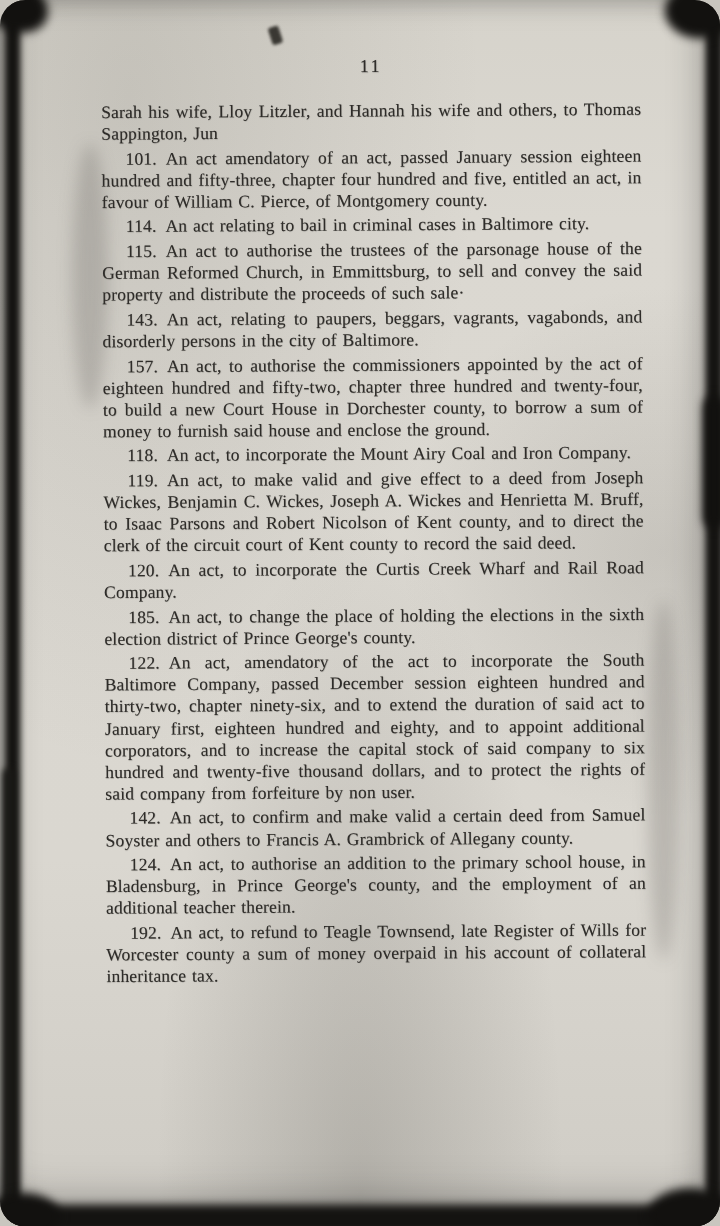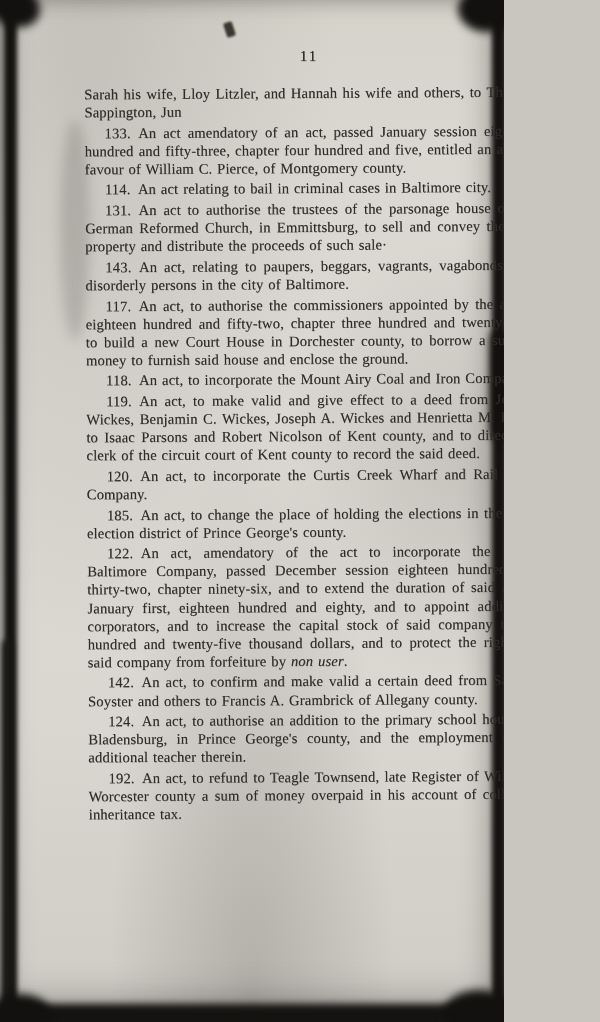--- a/index.html
+++ b/index.html
@@ -6,31 +6,32 @@
     --paper:#d9d6cf;
     --ink:#2e2c29;
   }
   html,body{margin:0;padding:0;}
   body{
     width:600px;height:1022px;overflow:hidden;
     background:#c9c6bf;
     font-family:"Liberation Serif","DejaVu Serif",serif;
   }
   .scan{
-    position:relative;width:504px;height:1022px;overflow:hidden;
+    position:relative;width:600px;height:1022px;overflow:hidden;
     background:
       radial-gradient(ellipse at 18% 8%, rgba(110,108,100,0.18), transparent 42%),
       radial-gradient(ellipse at 92% 45%, rgba(95,92,86,0.16), transparent 28%),
       radial-gradient(ellipse at 50% 98%, rgba(70,68,62,0.22), transparent 40%),
       linear-gradient(180deg, #d6d3cb 0%, #dbd8d1 18%, #dad7d0 70%, #cfccc5 100%);
     box-shadow:
       inset -28px 0 34px -20px rgba(10,10,10,0.45),
       inset 22px 0 30px -20px rgba(10,10,10,0.40),
       inset 0 -36px 40px -24px rgba(10,10,10,0.50),
       inset 0 18px 28px -22px rgba(10,10,10,0.25);
+    border-radius: 21px;
   }
   
   .edge{position:absolute;background:#141311;filter:blur(2.5px);}
   .edge-left{left:4px;top:-8px;width:13px;height:1040px;border-radius:6px;}
   .edge-left-b{left:2px;top:640px;width:10px;height:400px;background:#1a1916;filter:blur(3px);position:absolute;border-radius:5px;}
   .edge-right{right:-2px;top:-10px;width:14px;height:1045px;border-radius:6px;}
   .edge-bottom{left:0px;bottom:-6px;width:600px;height:24px;filter:blur(3.5px);}
   .blob{position:absolute;background:#12110f;filter:blur(4px);border-radius:50%;}
   .blob-tl{left:-14px;top:-16px;width:55px;height:42px;transform:rotate(25deg);}
   .blob-tr{right:-12px;top:-14px;width:58px;height:46px;}
@@ -55,21 +56,21 @@
   .content p{
     margin:0 0 2.5px 0;
     font-size:14.6px;line-height:18.1px;
     text-align:justify;
     letter-spacing:0.15px;
     word-spacing:1px;
     text-shadow:0.3px 0.3px 0.6px rgba(46,44,41,0.45);
   }
   .content p.entry{text-indent:20px;}
   .content p.intro{text-indent:0;}
-  .ital{font-style:italic;}
+  .ital{}
 </style>
 </head>
 <body>
 
 <div class="scan">
   <div class="edge edge-left"></div>
   <div class="edge-left-b"></div>
   <div class="edge edge-right"></div>
   <div class="edge edge-bottom"></div>
   <div class="blob blob-tl"></div>
@@ -78,29 +79,29 @@
   <div class="blob blob-bl"></div>
   <div class="blob blob-br"></div>
   <div class="mark-top"></div>
   <div class="smudge smudge-1"></div>
   <div class="smudge smudge-2"></div>
 
   <div class="content">
     <div class="page-number">11</div>
     <p class="intro">Sarah his wife, Lloy Litzler, and Hannah his wife and others, to Thomas Sappington, Jun</p>
     <div id="entries">
-  <p class="entry"><span class="num">133. </span><span>An act amendatory of an act, passed January session eighteen hundred and fifty-three, chapter four hundred and five, entitled an act, in favour of William C. Pierce, of Montgomery county.</span></p>
+  <p class="entry"><span class="num">101. </span><span>An act amendatory of an act, passed January session eighteen hundred and fifty-three, chapter four hundred and five, entitled an act, in favour of William C. Pierce, of Montgomery county.</span></p>
 
   <p class="entry"><span class="num">114. </span><span>An act relating to bail in criminal cases in Baltimore city.</span></p>
 
-  <p class="entry"><span class="num">131. </span><span>An act to authorise the trustees of the parsonage house of the German Reformed Church, in Emmittsburg, to sell and convey the said property and distribute the proceeds of such sale·</span></p>
+  <p class="entry"><span class="num">115. </span><span>An act to authorise the trustees of the parsonage house of the German Reformed Church, in Emmittsburg, to sell and convey the said property and distribute the proceeds of such sale·</span></p>
 
   <p class="entry"><span class="num">143. </span><span>An act, relating to paupers, beggars, vagrants, vagabonds, and disorderly persons in the city of Baltimore.</span></p>
 
-  <p class="entry"><span class="num">117. </span><span>An act, to authorise the commissioners appointed by the act of eighteen hundred and fifty-two, chapter three hundred and twenty-four, to build a new Court House in Dorchester county, to borrow a sum of money to furnish said house and enclose the ground.</span></p>
+  <p class="entry"><span class="num">157. </span><span>An act, to authorise the commissioners appointed by the act of eighteen hundred and fifty-two, chapter three hundred and twenty-four, to build a new Court House in Dorchester county, to borrow a sum of money to furnish said house and enclose the ground.</span></p>
 
   <p class="entry"><span class="num">118. </span><span>An act, to incorporate the Mount Airy Coal and Iron Company.</span></p>
 
   <p class="entry"><span class="num">119. </span><span>An act, to make valid and give effect to a deed from Joseph Wickes, Benjamin C. Wickes, Joseph A. Wickes and Henrietta M. Bruff, to Isaac Parsons and Robert Nicolson of Kent county, and to direct the clerk of the circuit court of Kent county to record the said deed.</span></p>
 
   <p class="entry"><span class="num">120. </span><span>An act, to incorporate the Curtis Creek Wharf and Rail Road Company.</span></p>
 
   <p class="entry"><span class="num">185. </span><span>An act, to change the place of holding the elections in the sixth election district of Prince George's county.</span></p>
 
   <p class="entry"><span class="num">122. </span><span>An act, amendatory of the act to incorporate the South Baltimore Company, passed December session eighteen hundred and thirty-two, chapter ninety-six, and to extend the duration of said act to January first, eighteen hundred and eighty, and to appoint additional corporators, and to increase the capital stock of said company to six hundred and twenty-five thousand dollars, and to protect the rights of said company from forfeiture by </span><span class="ital">non user</span><span>.</span></p>

